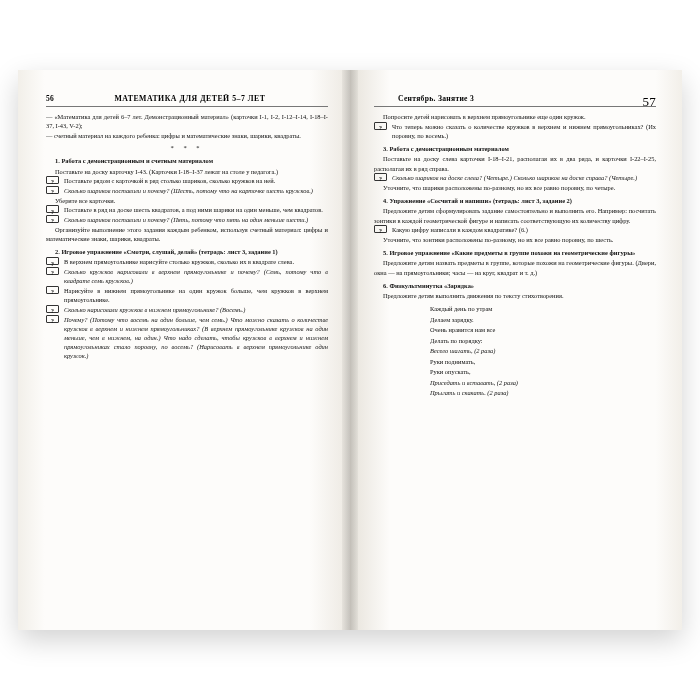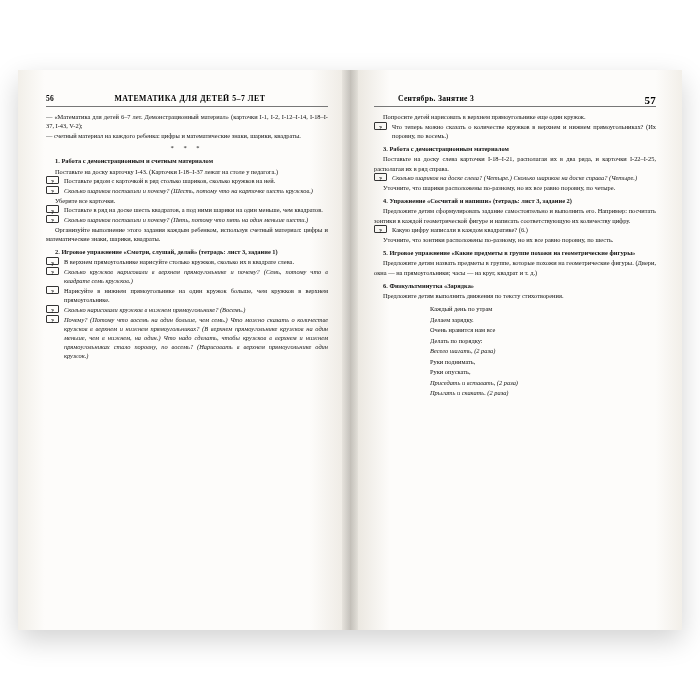--- a/index.html
+++ b/index.html
@@ -90,22 +90,22 @@
     padding-right: 18px;
   }
   .page-right .header .run-title {
     font-weight: bold;
     font-size: 7.6px;
     letter-spacing: 0.3px;
     flex: 1;
     padding-left: 24px;
   }
   .page-right .header .folio {
-    font-weight: bold;
-    font-size: 11px;
+    font-weight: normal;
+    font-size: 13px;
   }
   .rule {
     border-top: 0.6px solid #777;
     margin: 1px 0 5px 0;
     height: 0;
   }
   .body-text {
     font-size: 6.4px;
     line-height: 9.2px;
     text-align: justify;

